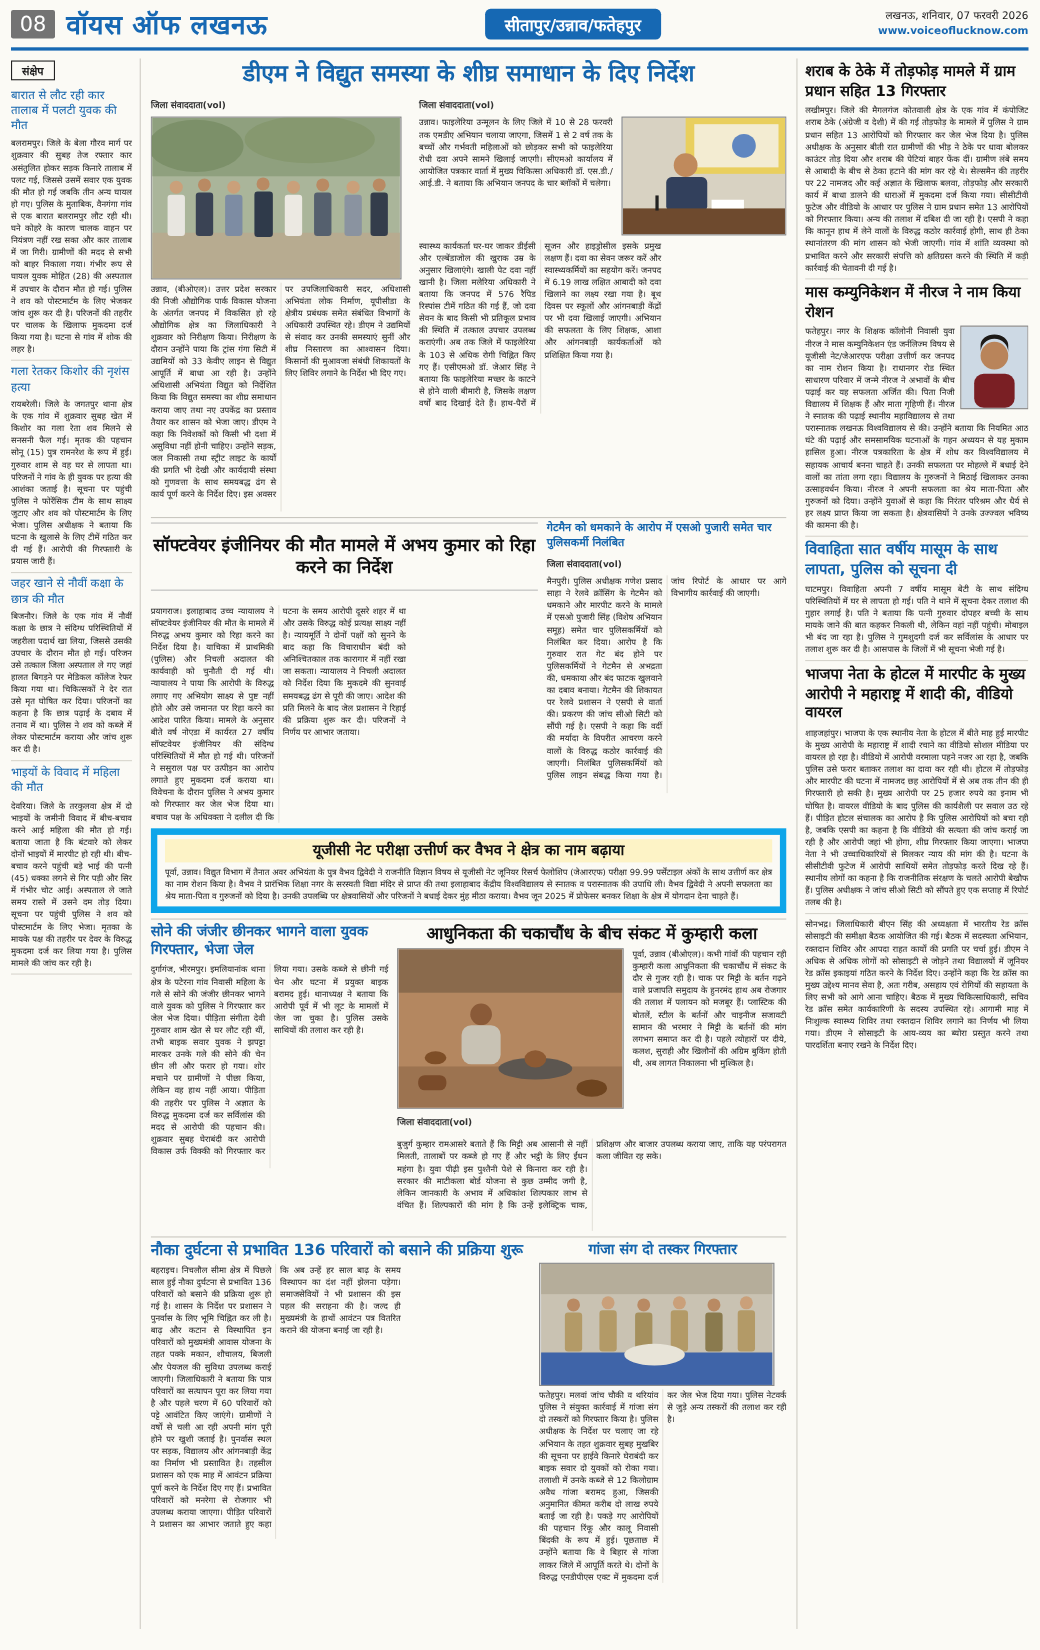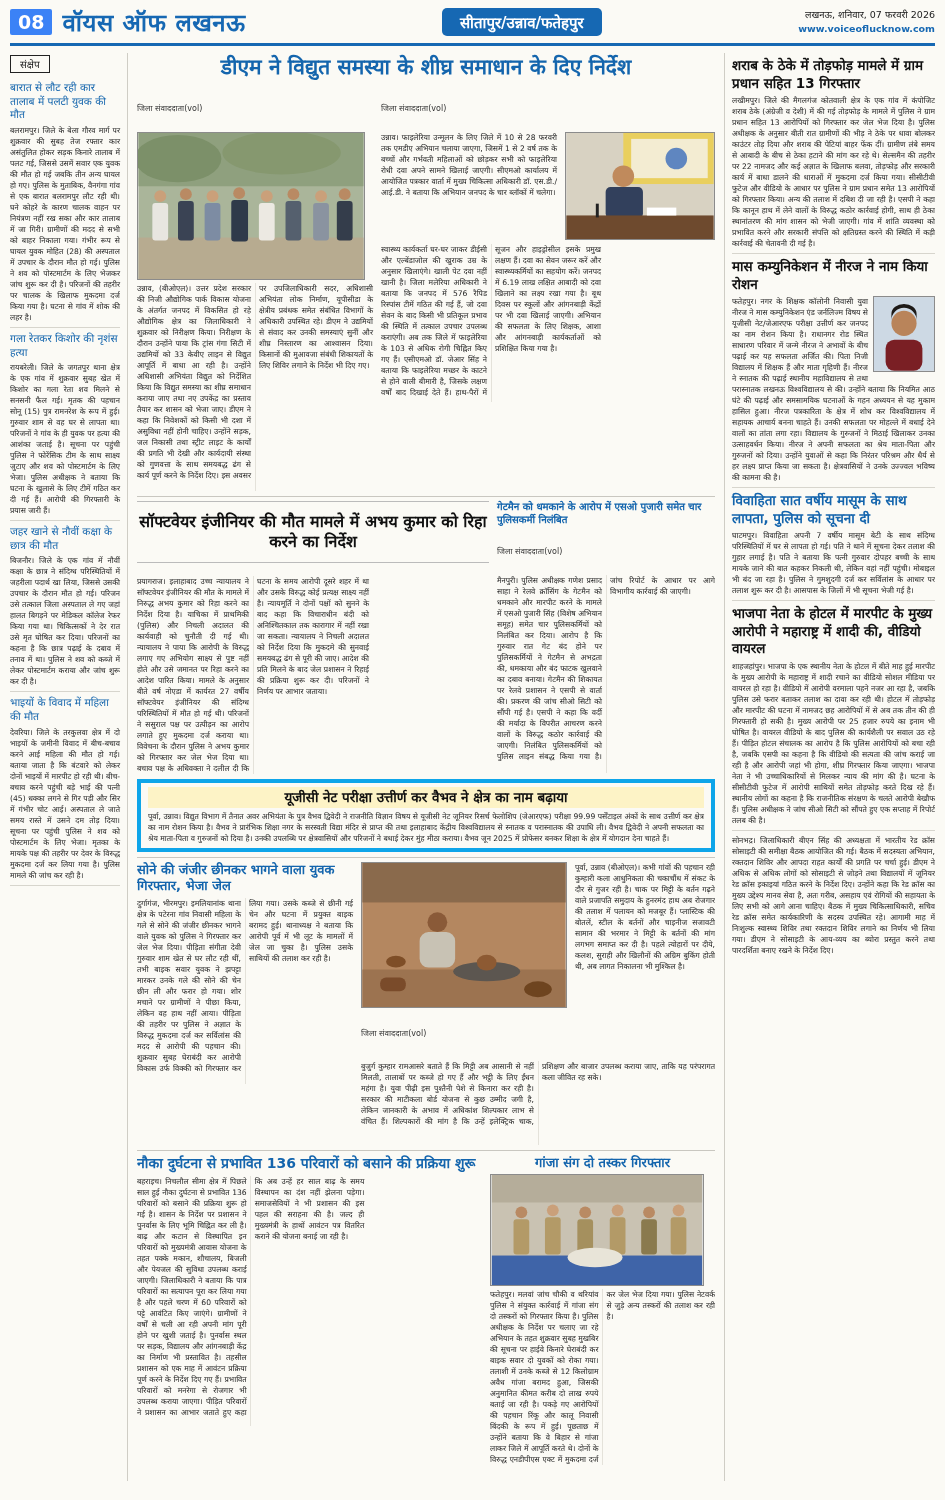--- a/index.html
+++ b/index.html
@@ -1,60 +1,60 @@
 <!DOCTYPE html>
 <html><head>
 <meta charset="utf-8">
 <style>
   *{margin:0;padding:0;box-sizing:border-box}
   html,body{width:945px}
   body{height:1500px;background:#fbfaf5;color:#1a1a1a;font-family:"DejaVu Sans","Liberation Sans",sans-serif;overflow:hidden}
   .page{width:945px;height:1500px;padding:5px 10px 8px}
   
   .header{display:flex;align-items:center;gap:10px;border-bottom:3px solid #1668b3;padding-bottom:5px}
-  .pagenum{background:#3b82f6;color:#fff;font-size:19px;font-weight:bold;padding:2px 8px;border-radius:2px}
+  .pagenum{background:#737373;color:#fff;font-size:19px;font-weight:normal;padding:2px 8px;border-radius:2px}
   .masthead{color:#1668b3;font-size:24px;font-weight:bold;letter-spacing:.5px;white-space:nowrap}
   .region-tab{background:#1668b3;color:#fff;font-size:15px;font-weight:bold;padding:4px 18px;border-radius:5px;margin:0 auto;white-space:nowrap}
   .date-block{text-align:right;font-size:9.5px;line-height:1.45;white-space:nowrap}
   .website{color:#1668b3;font-weight:bold;cursor:pointer}
   
   .content{display:flex;gap:9px;margin-top:7px;height:1428px;overflow:hidden}
   .col-left{width:118px;flex:none;border-right:1px solid #cfcdc5;padding-right:7px;overflow:hidden}
   .col-center{width:578px;flex:none;display:flex;flex-direction:column;gap:5px;overflow:hidden}
   .col-right{flex:1;border-left:1px solid #cfcdc5;padding-left:7px;overflow:hidden}
   
   .body-text{font-size:7.6px;line-height:1.45;text-align:justify;color:#222;column-fill:auto}
-  .byline{font-size:8px;font-weight:normal;color:#333;margin:19px 0}
+  .byline{font-size:8px;font-weight:bold;color:#333;margin:6px 0}
   .hl{font-weight:bold;line-height:1.25}
   .hl-blue{color:#1465ad}
   .hl-black{color:#101010}
   .cols-2{columns:2;column-gap:8px;column-rule:1px solid #e4e2da}
   .cols-3{columns:3;column-gap:8px;column-rule:1px solid #e4e2da}
   .row{display:flex;gap:8px}
   .rule-t{border-top:1px solid #c9c7c0;padding-top:4px}
   .photo{display:block;border:1px solid #8b8b8b;background:#ddd;flex:none}
   
-  .kicker{border:1.5px solid #222;display:inline-block;font-size:10px;font-weight:normal;padding:1px 9px;margin-bottom:4px}
+  .kicker{border:1.5px solid #222;display:inline-block;font-size:10px;font-weight:bold;padding:1px 9px;margin-bottom:4px}
   .brief{border-bottom:1px solid #d7d5cd;padding:4px 0}
   .brief h3{font-size:10.5px;color:#1465ad;line-height:1.3;margin-bottom:3px;font-weight:normal}
   
   .hl-main{font-size:21px;text-align:center;margin:1px 0 3px}
   .dm-wrap{width:236px;flex:none}
   .dm-body{height:208px;margin-top:3px}
   .fil-wrap{flex:1}
   .fil-hl{font-size:14.5px;margin-bottom:2px}
   .fil-lead{flex:1}
   .fil-body{height:158px;margin-top:4px}
   .soft-wrap{width:352px;flex:none}
   .soft-hl{font-size:16px;text-align:center;border:1px solid #bbb;border-left:none;border-right:none;padding:10px 2px;margin-bottom:13px}
   .soft-body{height:198px}
   .gate-wrap{flex:1}
   .gate-hl{font-size:10px;margin-bottom:2px}
   .gate-body{height:198px}
-  .ugc-box{border:4px solid #0ea5e9;padding:4px 7px}
+  .ugc-box{border:6px solid #0ea5e9;padding:4px 7px}
   .ugc-hl{font-size:13.5px;text-align:center;background:#fdf3c6;padding:2px 4px;margin-bottom:3px}
   .gold-wrap{width:216px;flex:none}
   .gold-hl{font-size:13px;margin-bottom:3px}
   .gold-body{height:186px}
   .pot-wrap{flex:1}
   .pot-hl{font-size:15px;text-align:center;margin-bottom:3px}
   .pot-lead{flex:1}
   .pot-body{height:84px;margin-top:4px}
   .boat-wrap{width:345px;flex:none}
   .boat-hl{font-size:14px;margin-bottom:3px}
@@ -181,20 +181,21 @@
         <h2 class="hl hl-black ugc-hl">यूजीसी नेट परीक्षा उत्तीर्ण कर वैभव ने क्षेत्र का नाम बढ़ाया</h2>
         <p class="body-text">पूर्वा, उन्नाव। विद्युत विभाग में तैनात अवर अभियंता के पुत्र वैभव द्विवेदी ने राजनीति विज्ञान विषय से यूजीसी नेट जूनियर रिसर्च फेलोशिप (जेआरएफ) परीक्षा 99.99 पर्सेंटाइल अंकों के साथ उत्तीर्ण कर क्षेत्र का नाम रोशन किया है। वैभव ने प्रारंभिक शिक्षा नगर के सरस्वती विद्या मंदिर से प्राप्त की तथा इलाहाबाद केंद्रीय विश्वविद्यालय से स्नातक व परास्नातक की उपाधि ली। वैभव द्विवेदी ने अपनी सफलता का श्रेय माता-पिता व गुरुजनों को दिया है। उनकी उपलब्धि पर क्षेत्रवासियों और परिजनों ने बधाई देकर मुंह मीठा कराया। वैभव जून 2025 में प्रोफेसर बनकर शिक्षा के क्षेत्र में योगदान देना चाहते हैं।</p>
       </section>
 
       <section class="row rule-t">
         <div class="gold-wrap">
           <h2 class="hl hl-blue gold-hl">सोने की जंजीर छीनकर भागने वाला युवक गिरफ्तार, भेजा जेल</h2>
           <p class="body-text cols-2 gold-body">दुर्गागंज, भीरमपुर। इमलियानांक थाना क्षेत्र के पटेरना गांव निवासी महिला के गले से सोने की जंजीर छीनकर भागने वाले युवक को पुलिस ने गिरफ्तार कर जेल भेज दिया। पीड़िता संगीता देवी गुरुवार शाम खेत से घर लौट रही थीं, तभी बाइक सवार युवक ने झपट्टा मारकर उनके गले की सोने की चेन छीन ली और फरार हो गया। शोर मचाने पर ग्रामीणों ने पीछा किया, लेकिन वह हाथ नहीं आया। पीड़िता की तहरीर पर पुलिस ने अज्ञात के विरुद्ध मुकदमा दर्ज कर सर्विलांस की मदद से आरोपी की पहचान की। शुक्रवार सुबह घेराबंदी कर आरोपी विकास उर्फ विक्की को गिरफ्तार कर लिया गया। उसके कब्जे से छीनी गई चेन और घटना में प्रयुक्त बाइक बरामद हुई। थानाध्यक्ष ने बताया कि आरोपी पूर्व में भी लूट के मामलों में जेल जा चुका है। पुलिस उसके साथियों की तलाश कर रही है।</p>
         </div>
         <div class="pot-wrap">
+          <h2 class="hl hl-black pot-hl">आधुनिकता की चकाचौंध के बीच संकट में कुम्हारी कला</h2>
           <div class="row">
             <div>
               <svg class="photo" width="206" height="146" viewBox="0 0 206 146">
                 <rect width="206" height="146" fill="#b48760"></rect>
                 <rect width="206" height="40" fill="#8a6a4c"></rect>
                 <rect y="108" width="206" height="38" fill="#9c7350"></rect>
                 <ellipse cx="126" cy="110" rx="34" ry="10" fill="#5c5650"></ellipse>
                 <ellipse cx="126" cy="101" rx="10" ry="8" fill="#8d5a33"></ellipse>
                 <circle cx="76" cy="60" r="10" fill="#8a5a38"></circle>
                 <rect x="58" y="70" width="36" height="36" rx="9" fill="#c8c2b4"></rect>

